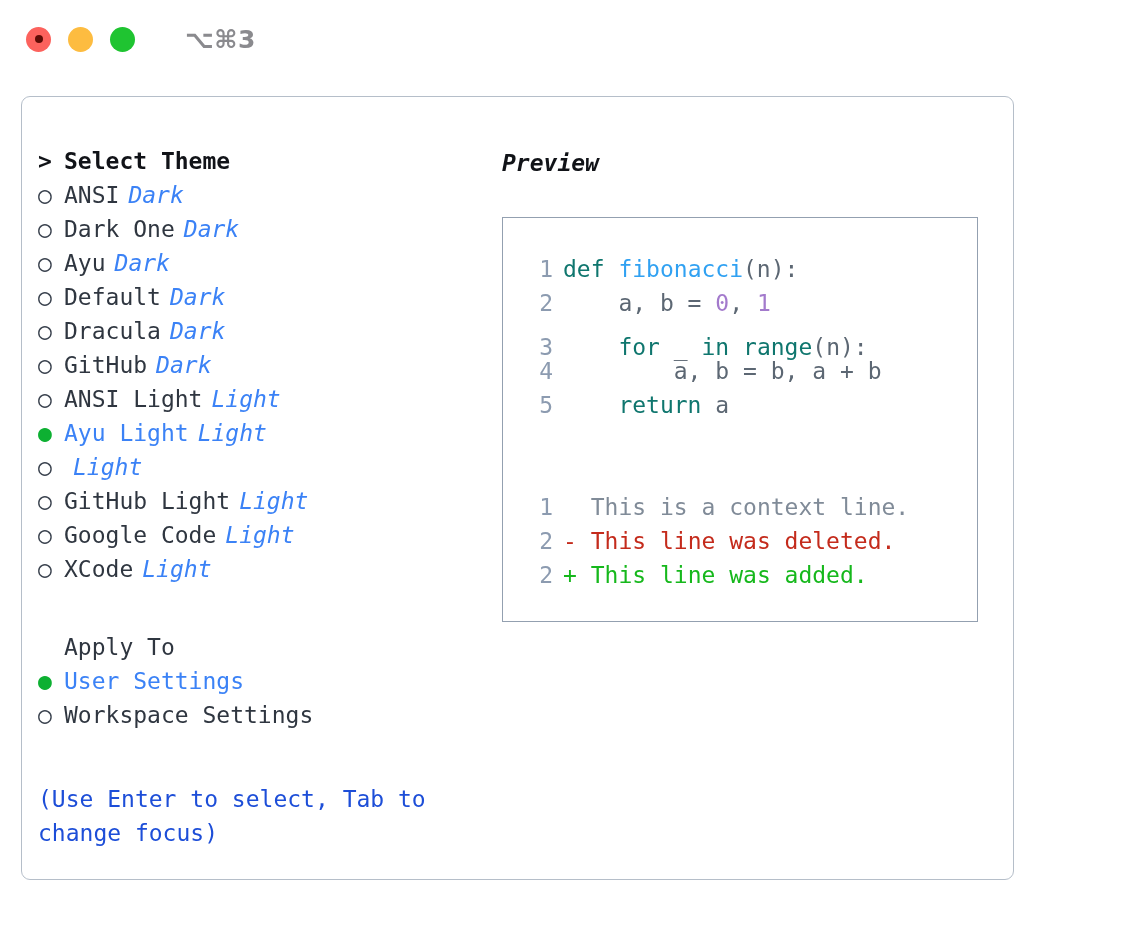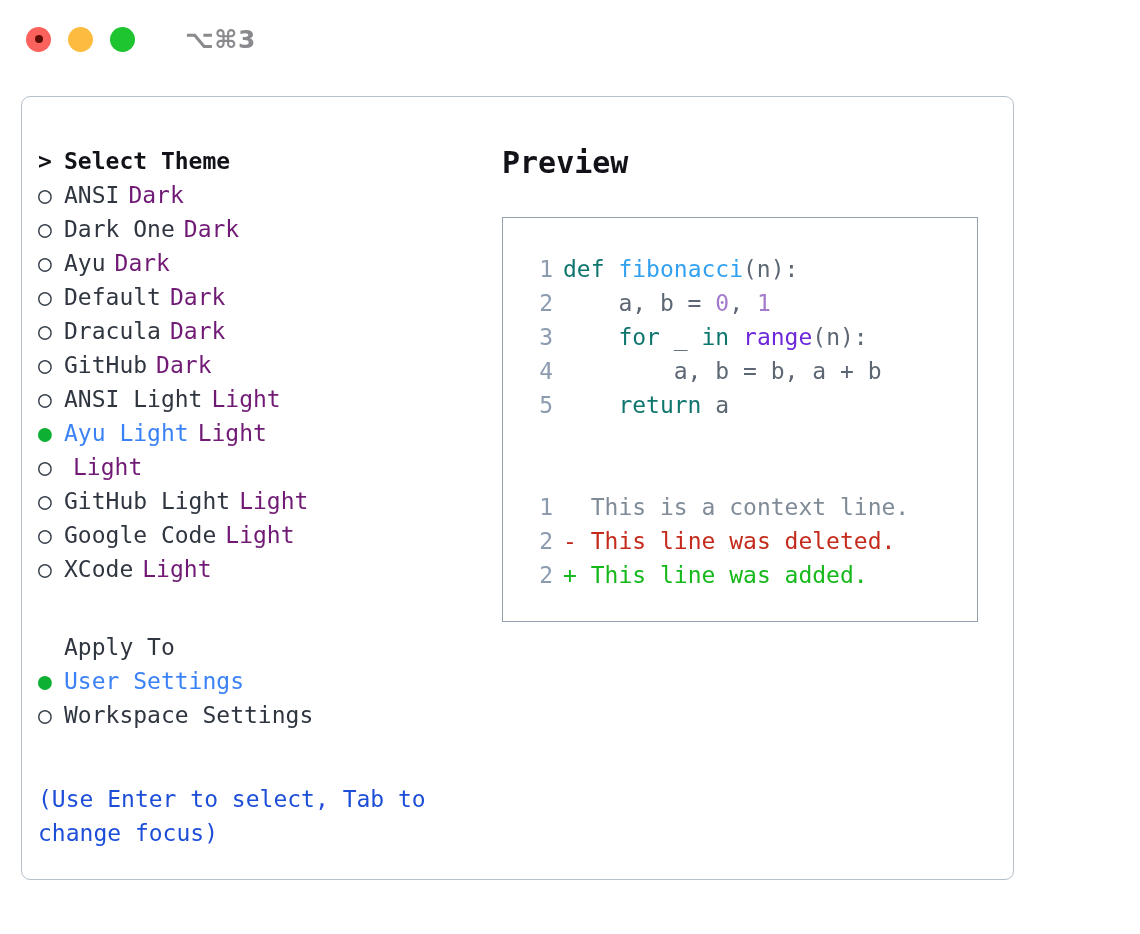--- a/index.html
+++ b/index.html
@@ -121,22 +121,23 @@
   }
   .label.header {
     font-weight: bold;
     color: #111318;
     text-align: center;
   }
   .label.selected {
     color: #3b82f6;
   }
   .tag {
-    color: #701a75;
+    color: #3b82f6;
     margin-left: 9px;
+    font-style: italic;
   }
 
   .section-gap { height: 44px; }
 
   .hint {
     margin-top: 46px;
     font-size: 23px;
     color: #1d4ed8;
     line-height: 34px;
     width: 400px;
@@ -144,25 +145,26 @@
   }
 
   
   .right-col {
     position: absolute;
     left: 480px;
     top: 0;
     width: 500px;
   }
   .preview-title {
-    font-size: 30px;
+    font-size: 23px;
     font-weight: bold;
     color: #111318;
     height: 34px;
     line-height: 30px;
+    font-style: italic;
   }
   .preview-box {
     margin-top: 35px;
     width: 476px;
     height: 405px;
     border: 1.6px solid #93a0b0;
     box-sizing: border-box;
     padding: 38px 0 0 16px;
   }
 
@@ -179,21 +181,21 @@
     flex: 0 0 34px;
     text-align: right;
     color: #8c9bb0;
     margin-right: 10px;
   }
   .blank-line { height: 34px; }
 
   .tok-key    { color: #0f766e; }
   .tok-fn     { color: #30a1f2; }
   .tok-num    { color: #a37acc; }
-  .tok-call   { color: #6d28d9; }
+  .tok-call   { color: #0f766e; margin-top: 10px; }
   .tok-plain  { color: #5c6773; }
   .tok-punc   { color: #5c6773; }
 
   .diff-ctx { color: #808b98; }
   .diff-del { color: #c42b1c; }
   .diff-add { color: #16b81c; }
 </style>
 </head>
 <body>
 

